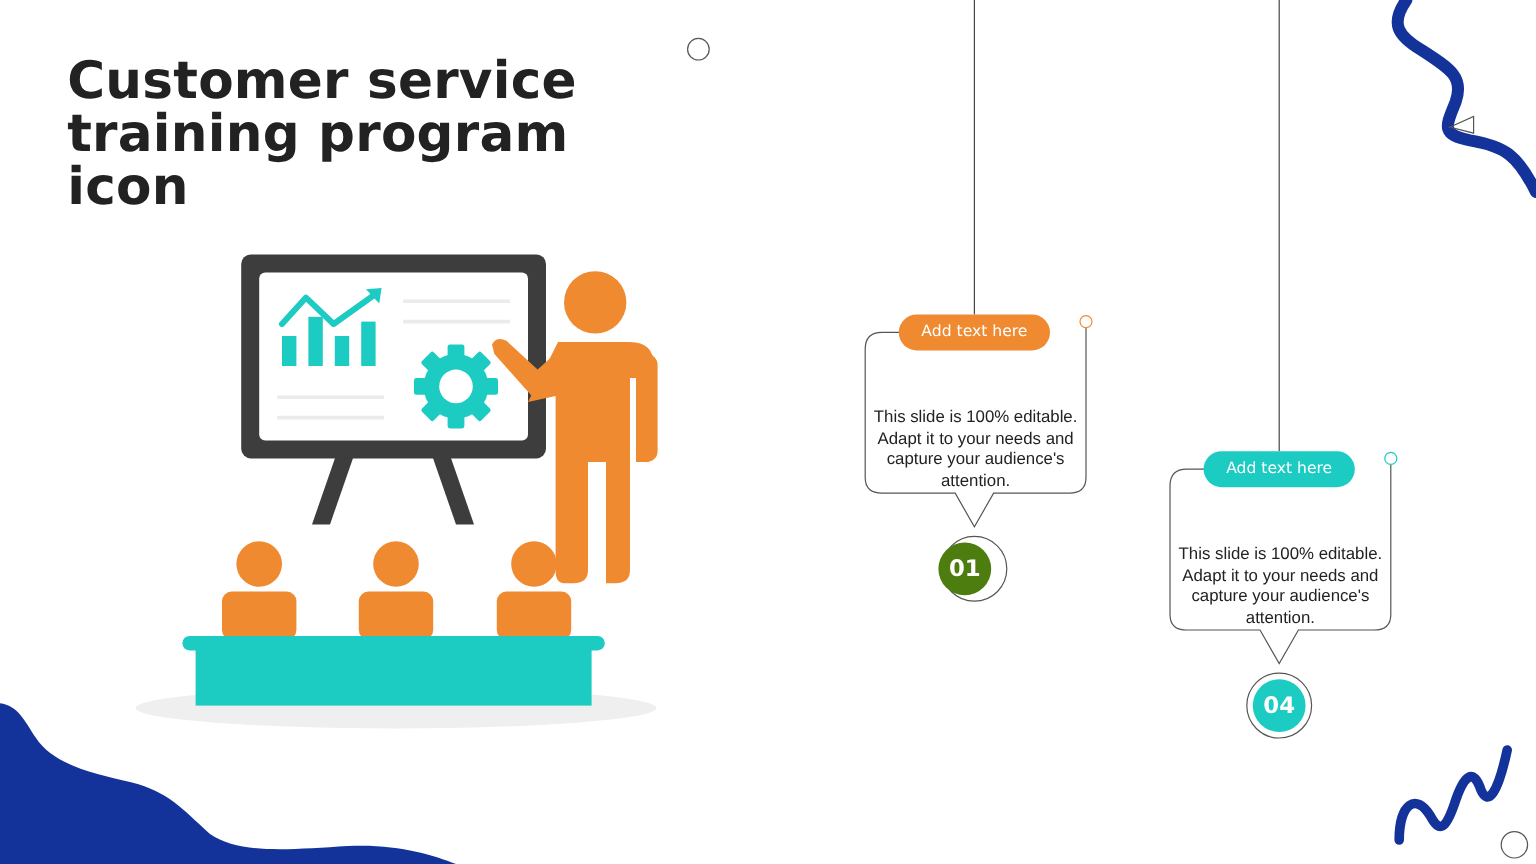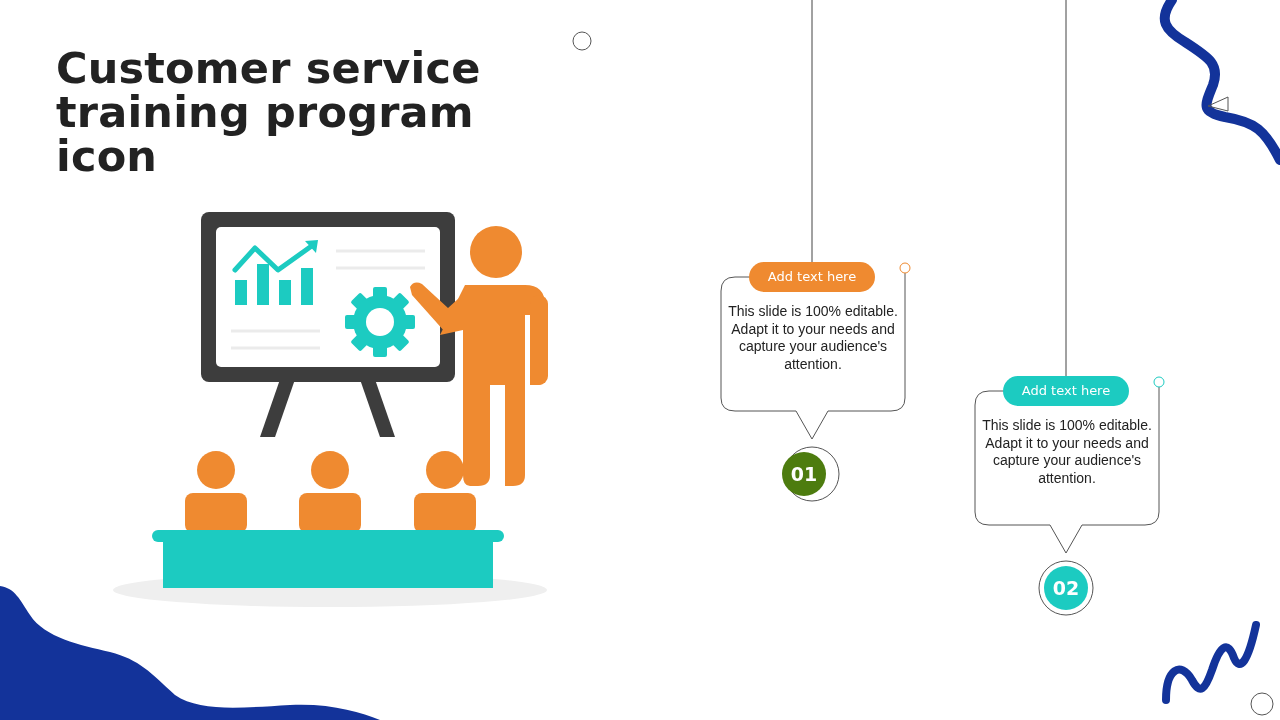--- a/index.html
+++ b/index.html
@@ -1,21 +1,21 @@
 <!DOCTYPE html>
 <html><head>
   <meta charset="utf-8">
   <style>
     html, body { margin:0; padding:0; }
     body { width:1280px; height:720px; position:relative; overflow:hidden; background:#ffffff; font-family:"Liberation Sans", sans-serif; }
     .abs { position:absolute; }
     .title { left:56px; top:46px; width:520px; font-family:"DejaVu Sans", sans-serif; font-weight:bold; font-size:43px; line-height:44px; color:#222222; letter-spacing:0.2px; }
     .deco-svg { position:absolute; left:0; top:0; }
     .callout-pill { position:absolute; height:30px; border-radius:15px; color:#fff; font-family:"DejaVu Sans", sans-serif; font-weight:normal; font-size:13px; line-height:30px; text-align:center; }
-    .callout-body { position:absolute; font-size:14px; line-height:17.5px; color:#222; text-align:center; }
+    .callout-body { position:absolute; font-size:14px; line-height:17.5px; color:#222; text-align:center;margin-top:36px; }
     .num { position:absolute; width:44px; height:44px; border-radius:50%; color:#fff; font-family:"DejaVu Sans", sans-serif; font-weight:bold; font-size:19px; line-height:44px; text-align:center; }
   </style>
 </head>
 <body>
 
 <svg class="deco-svg" width="1280" height="720">
 
   <path d="M0,586 C15,588 20,600 30,615 C45,638 80,645 110,652 C140,660 150,672 175,695 C200,712 240,708 290,705 C330,703 360,712 380,720 L0,720 Z" fill="#13339a"></path>
 
   <path d="M1172,0 C1158,20 1165,30 1185,42 C1210,58 1220,65 1213,85 C1205,105 1200,112 1225,117 C1255,122 1265,130 1280,160" fill="none" stroke="#13339a" stroke-width="10" stroke-linecap="round"></path>
@@ -101,13 +101,13 @@
   <circle cx="1159" cy="382" r="5" fill="#fff" stroke="#1ccbc1" stroke-width="1"></circle>
   <circle cx="1066" cy="588" r="27" fill="none" stroke="#555" stroke-width="1"></circle>
 </svg>
 
 <div class="callout-pill" style="left:749px;top:262px;width:126px;background:#ef8a30;">Add text here</div>
 <div class="callout-body" style="left:727px;top:303px;width:172px;">This slide is 100% editable. Adapt it to your needs and capture your audience's attention.</div>
 <div class="num" style="left:782px;top:452px;background:#4d7c0f;">01</div>
 
 <div class="callout-pill" style="left:1003px;top:376px;width:126px;background:#1ccbc1;">Add text here</div>
 <div class="callout-body" style="left:981px;top:417px;width:172px;">This slide is 100% editable. Adapt it to your needs and capture your audience's attention.</div>
-<div class="num" style="left:1044px;top:566px;background:#1ccbc1;">02</div>
+<div class="num" style="left:1044px;top:566px;background:#1ccbc1;">04</div>
 
 </body></html>

